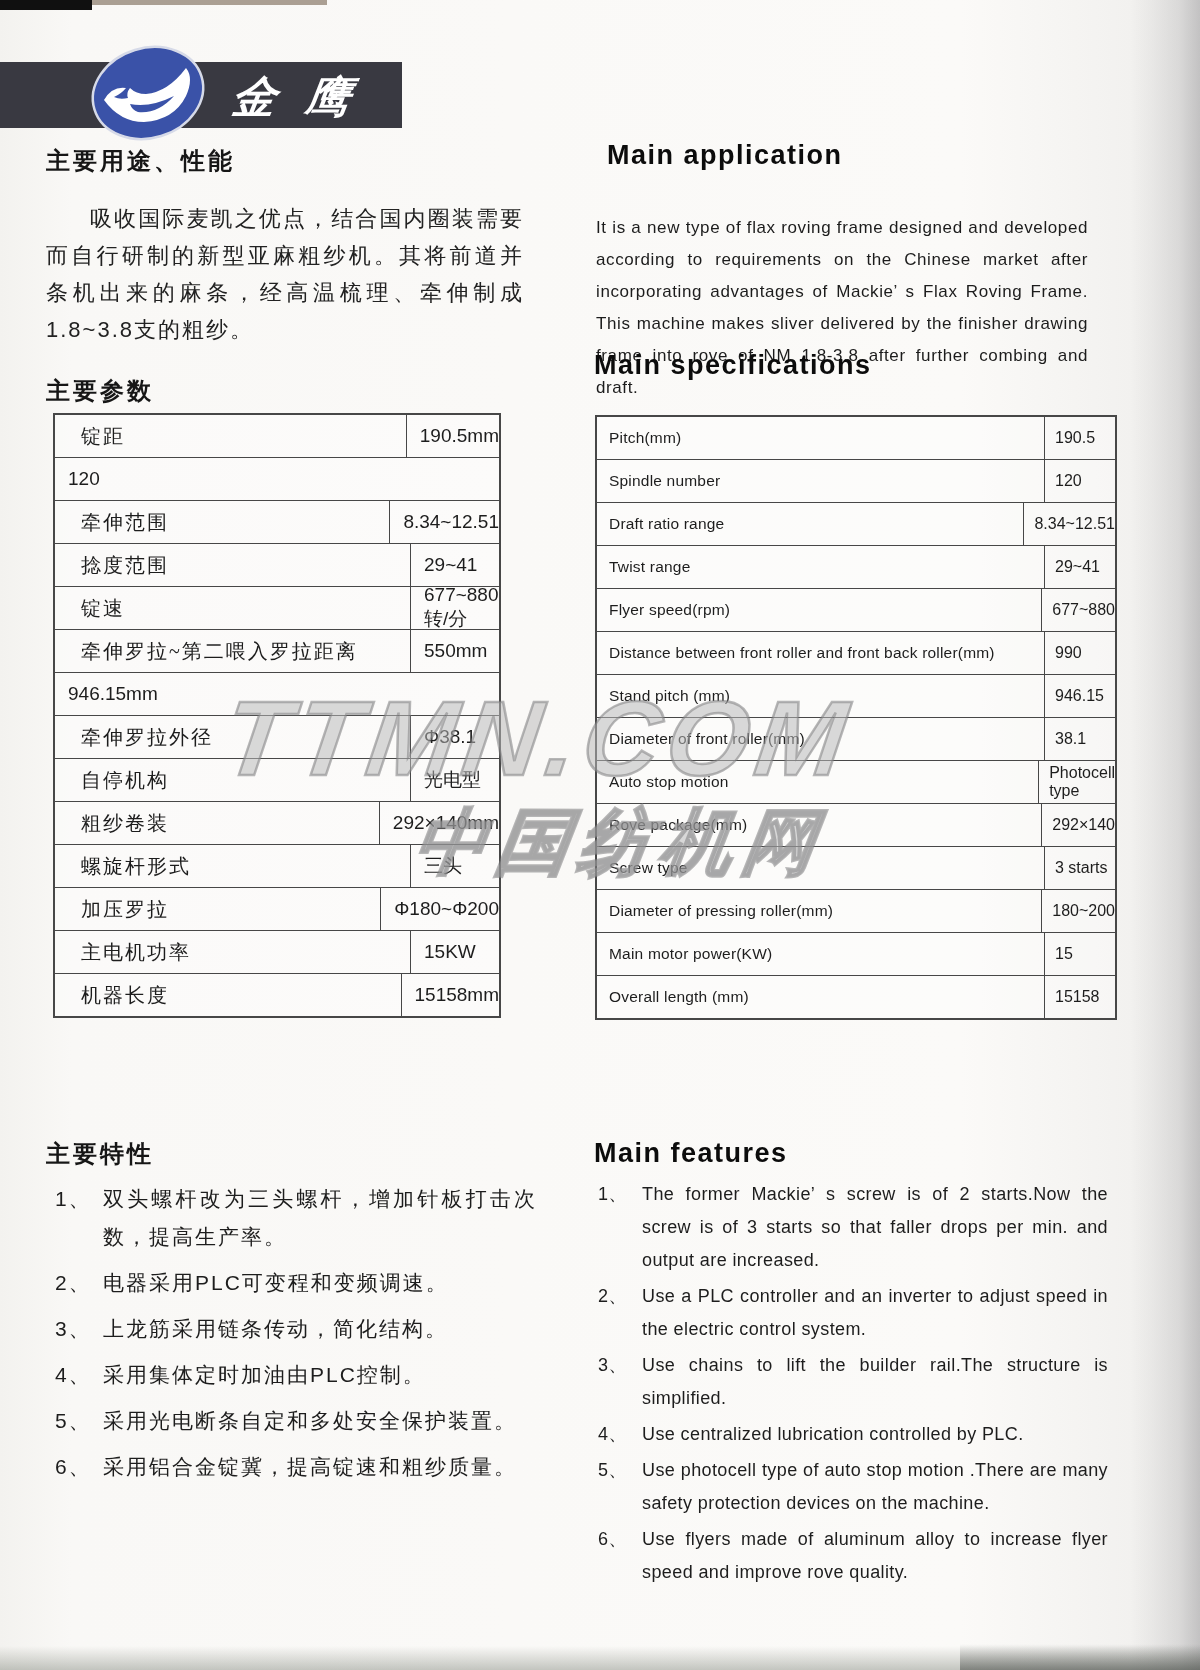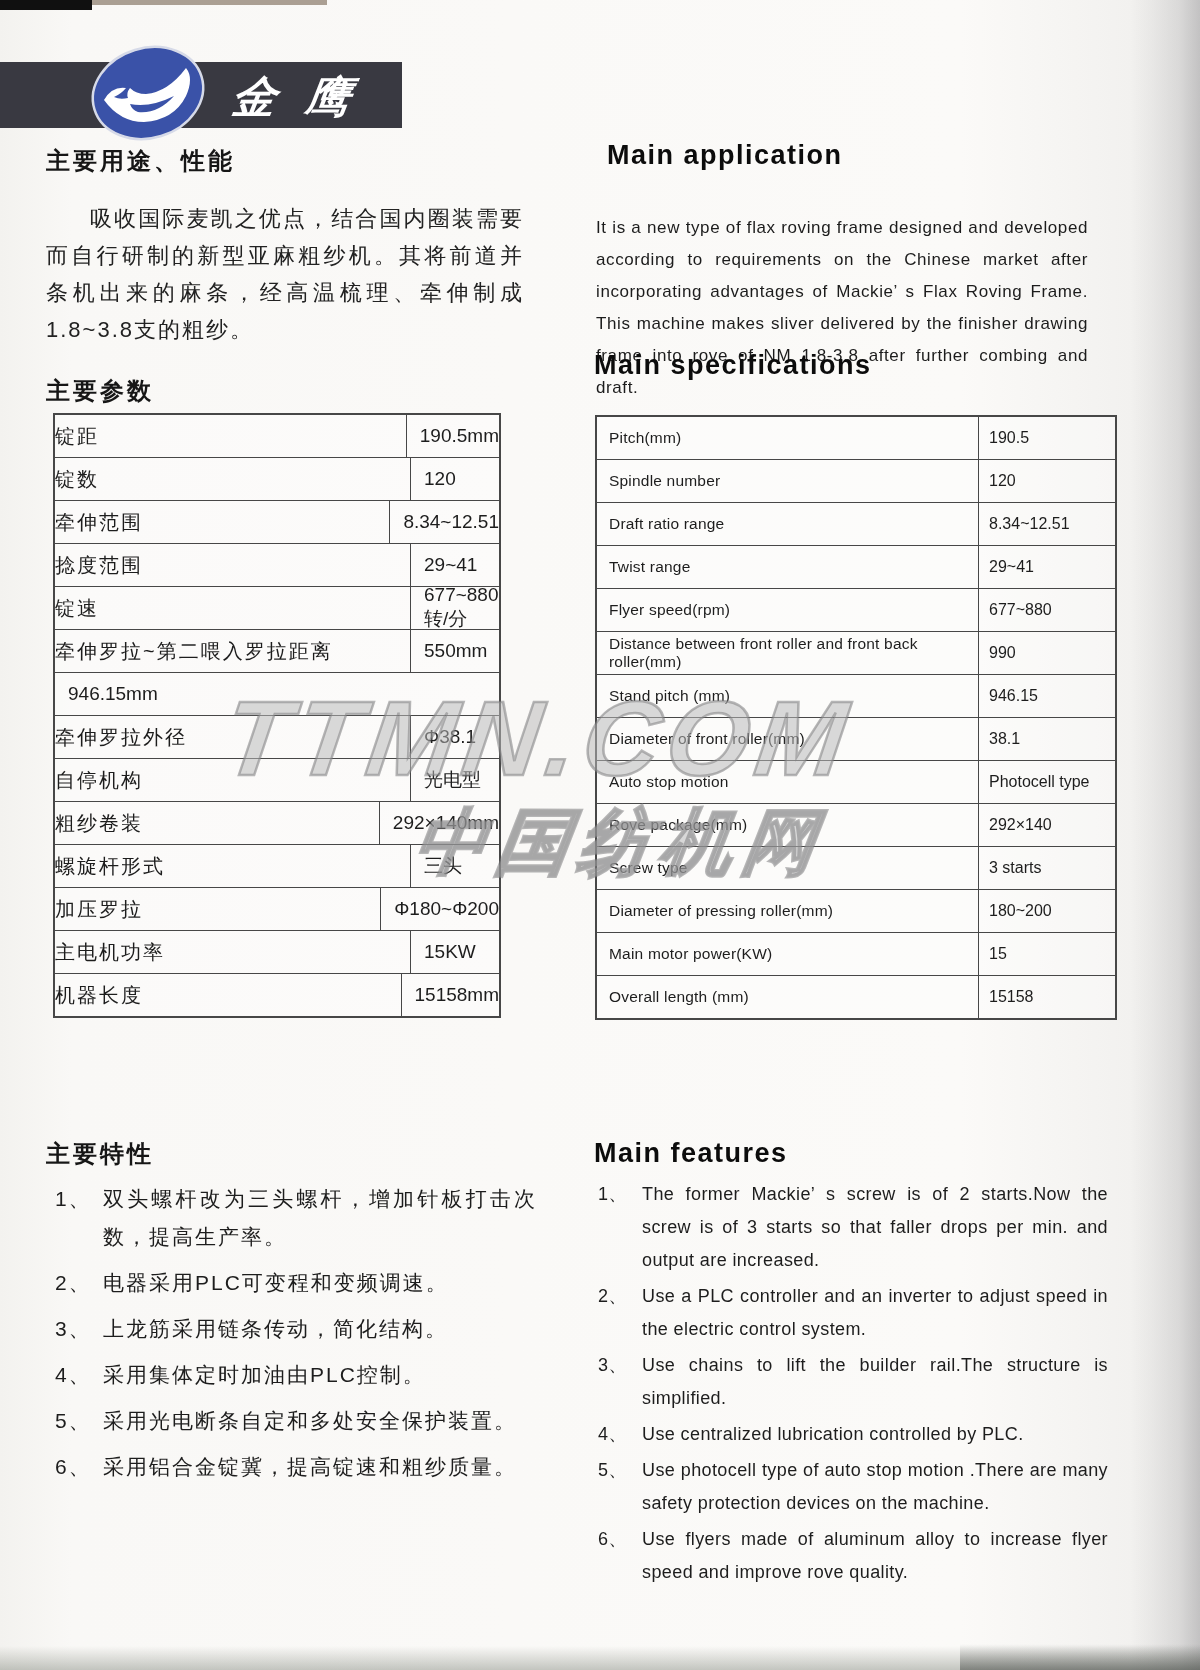--- a/index.html
+++ b/index.html
@@ -42,24 +42,24 @@
   .para-en{position:absolute;left:596px;top:212px;width:492px;font-size:17px;line-height:32px;
     letter-spacing:.6px;text-align:justify;color:#1c1c1c;}
 
   
   .spec-table{position:absolute;border:2px solid #474747;background:rgba(255,255,255,.35);}
   .t-left{left:53px;top:413px;width:444px;}
   .t-right{left:595px;top:415px;width:518px;}
   .trow{display:flex;height:42px;}
   .trow + .trow{border-top:1.5px solid #474747;}
   .tcell{display:flex;align-items:center;box-sizing:border-box;}
-  .t-left .lbl{width:356px;border-right:1.5px solid #474747;
-    font-size:20px;letter-spacing:2px;}
+  .t-left .lbl{width:356px;border-right:1.5px solid #474747;padding-left:26px;
+    font-size:20px;letter-spacing:2px;font-family:Liberation Serif, serif;}
   .t-left .val{flex:1;padding-left:13px;font-size:19px;}
-  .t-right .lbl{width:382px;border-right:1.5px solid #474747;padding-left:12px;
+  .t-right .lbl{width:448px;border-right:1.5px solid #474747;padding-left:12px;
     font-size:15.5px;letter-spacing:.2px;}
   .t-right .val{flex:1;padding-left:10px;font-size:16px;}
 
   
   .feat-list{position:absolute;display:block;}
   .fl-cn{left:55px;top:1180px;width:482px;}
   .fl-en{left:598px;top:1178px;width:510px;}
   .feat{display:flex;}
   .fl-cn .feat{font-size:21px;line-height:38px;letter-spacing:2px;margin-bottom:8px;text-align:justify;}
   .fl-cn .num{width:48px;flex-shrink:0;}
@@ -96,21 +96,20 @@
   <div class="h-cn" style="left:46px;top:145px;">主要用途、性能</div>
   <div class="para-cn">吸收国际麦凯之优点，结合国内圈装需要而自行研制的新型亚麻粗纱机。其将前道并条机出来的麻条，经高温梳理、牵伸制成1.8~3.8支的粗纱。</div>
   <div class="h-cn" style="left:46px;top:375px;">主要参数</div>
 
   <div class="spec-table t-left">
     <div class="trow">
         <div class="tcell lbl">锭距</div>
         <div class="tcell val">190.5mm</div>
       </div>
     <div class="trow">
-        <div class="tcell lbl">锭数</div>
         <div class="tcell val">120</div>
       </div>
     <div class="trow">
         <div class="tcell lbl">牵伸范围</div>
         <div class="tcell val">8.34~12.51</div>
       </div>
     <div class="trow">
         <div class="tcell lbl">捻度范围</div>
         <div class="tcell val">29~41</div>
       </div>

